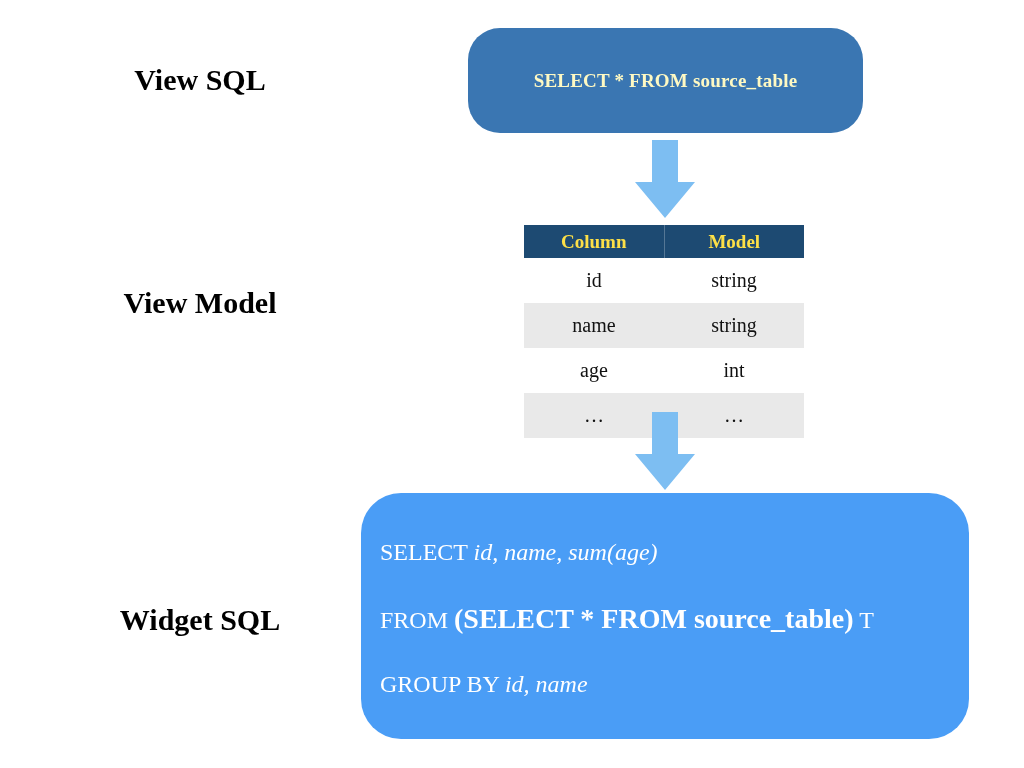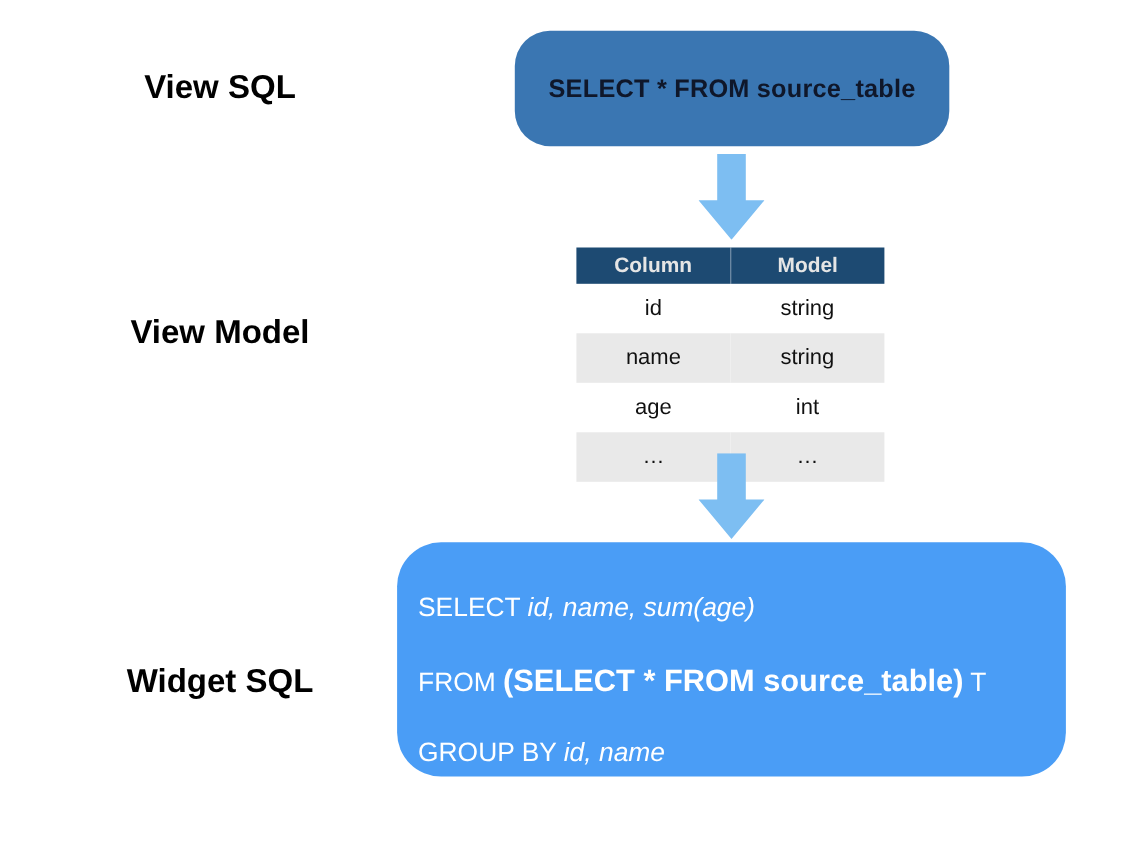--- a/index.html
+++ b/index.html
@@ -2,21 +2,21 @@
 <html><head>
 <meta charset="utf-8">
 <style>
   html, body { margin: 0; padding: 0; background: #ffffff; }
   .canvas {
     position: relative;
     width: 1024px;
     height: 768px;
     background: #ffffff;
     overflow: hidden;
-    font-family: Liberation Sans, sans-serif;
+    font-family: Liberation Serif, serif;
   }
 
   
   .label {
     position: absolute;
     left: 60px;
     width: 280px;
     text-align: center;
     font-weight: bold;
     font-size: 30px;
@@ -30,64 +30,64 @@
   
   .top-box {
     position: absolute;
     left: 468px; top: 28px;
     width: 395px; height: 105px;
     background: #3A76B2;
     border-radius: 32px;
     display: flex; align-items: center; justify-content: center;
   }
   .top-box span {
-    color: #0f172a;
+    color: #fef9c3;
     font-weight: bold;
-    font-size: 23px;
+    font-size: 19px;
     letter-spacing: 0.2px;
   }
 
   
   .arrow { position: absolute; width: 60px; height: 78px; }
   .arrow polygon { fill: #7DBEF2; }
   .arrow-1 { left: 635px; top: 140px; }
   .arrow-2 { left: 635px; top: 412px; }
 
   
   .model-table {
     position: absolute;
     left: 524px; top: 225px;
     width: 280px;
     border-collapse: collapse;
     table-layout: fixed;
   }
   .model-table th {
     background: #1D4A72;
-    color: #e5e5e5;
+    color: #fde047;
     font-weight: bold;
     font-size: 19px;
     height: 33px;
     text-align: center;
     padding: 0;
   }
   .model-table th + th { border-left: 1px solid rgba(255,255,255,0.25); }
   .model-table td {
     font-size: 20px;
     color: #111111;
     height: 45px;
     text-align: center;
     padding: 0;
   }
   .model-table tbody tr:nth-child(even) { background: #E9E9E9; }
 
   
   .bottom-box {
     position: absolute;
     left: 361px; top: 493px;
-    width: 608px; height: 213px;
+    width: 608px; height: 246px;
     background: #4A9DF6;
     border-radius: 40px;
   }
   .sql-line {
     position: absolute;
     left: 19px;
     white-space: nowrap;
     color: #ffffff;
     font-size: 24px;
   }

